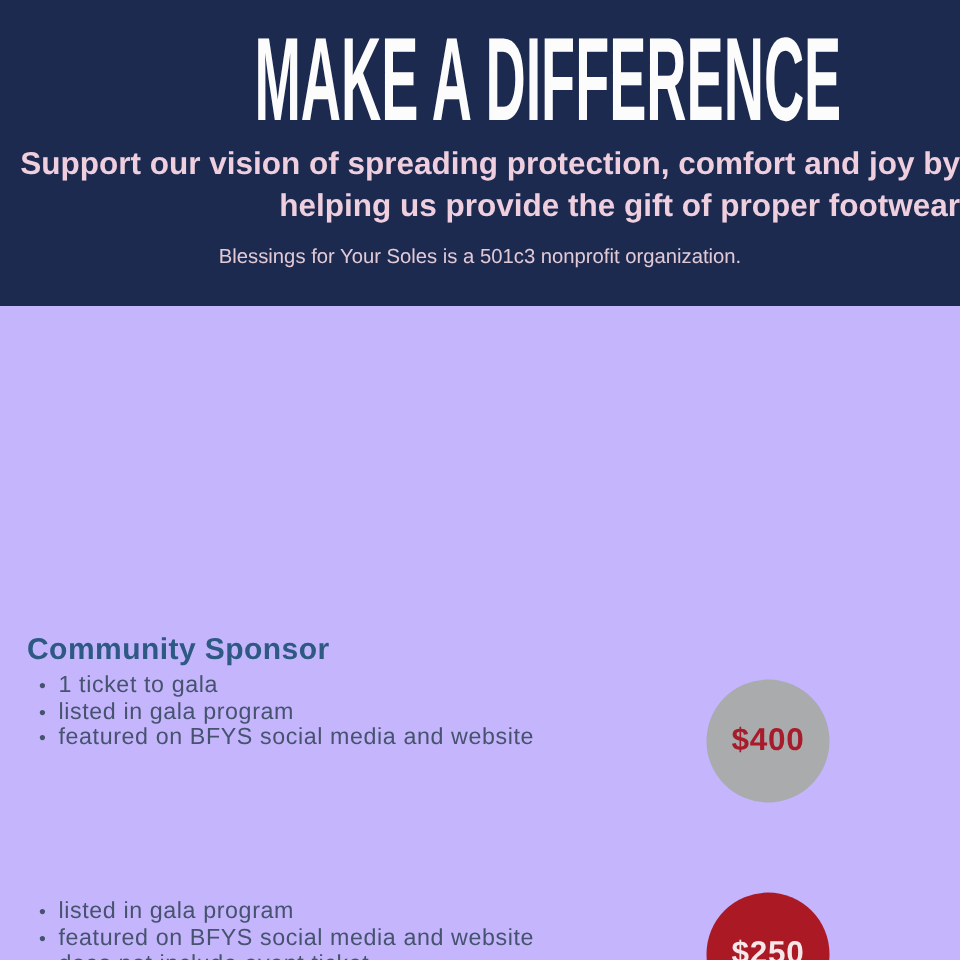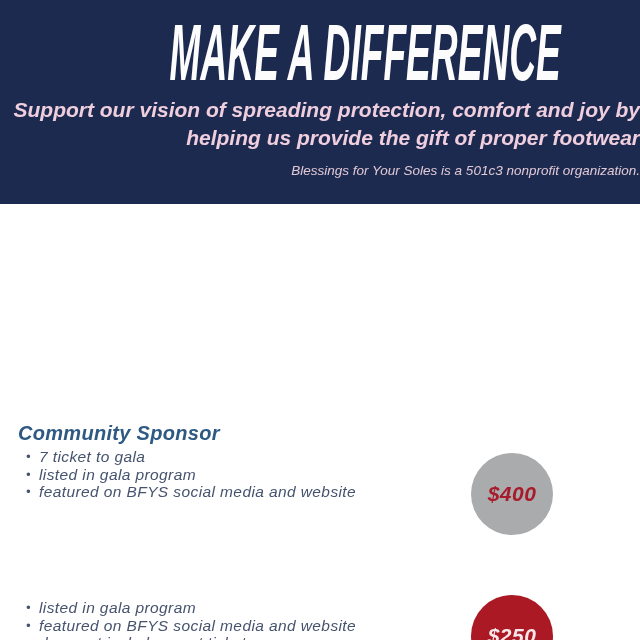--- a/index.html
+++ b/index.html
@@ -7,21 +7,20 @@
     padding: 0;
     background: #f5ced3;
   }
   .poster {
     position: relative;
     width: 640px;
     height: 640px;
     overflow: hidden;
     font-family: "Liberation Sans", sans-serif;
     background: #f5ced3;
-    font-style: italic;
   }
   
   .hero {
     position: absolute;
     left: 0; top: 0;
     width: 640px; height: 204px;
   }
   .title {
     position: absolute;
     left: 0; right: 0;
@@ -115,30 +114,30 @@
 <div class="poster" style="background: rgb(245, 206, 211);">
 
   <div class="hero" style="background: rgb(28, 42, 80);">
     <h1 class="title" style="color: rgb(252, 252, 252);">MAKE A DIFFERENCE</h1>
 
     <div class="subtitle" style="color: rgb(239, 206, 222);">
       <div>Support our vision of spreading protection, comfort and joy by</div>
       <div>helping us provide the gift of proper footwear</div>
     </div>
 
-    <div class="note" style="color: rgb(226, 201, 214); text-align: right;">
+    <div class="note" style="color: rgb(226, 201, 214);">
       <div>Blessings for Your Soles is a 501c3 nonprofit organization.</div>
     </div>
   </div>
 
-  <div class="tiers" style="background: #ffffff;">
+  <div class="tiers" style="background: #c4b5fd;">
 
     <h2 class="tier-heading t1-heading" style="color: rgb(45, 89, 131);">Community Sponsor</h2>
     <ul class="benefits t1-benefits" style="color: rgb(70, 83, 110);">
-      <li>7 ticket to gala</li>
+      <li>1 ticket to gala</li>
       <li>listed in gala program</li>
       <li>featured on BFYS social media and website</li>
     </ul>
     <div class="badge t1-badge" style="background: rgb(169, 171, 173);">
       <span style="color: rgb(168, 27, 43);">$400</span>
     </div>
 
     <ul class="benefits t2-benefits" style="color: rgb(70, 83, 110);">
       <li>listed in gala program</li>
       <li>featured on BFYS social media and website</li>

